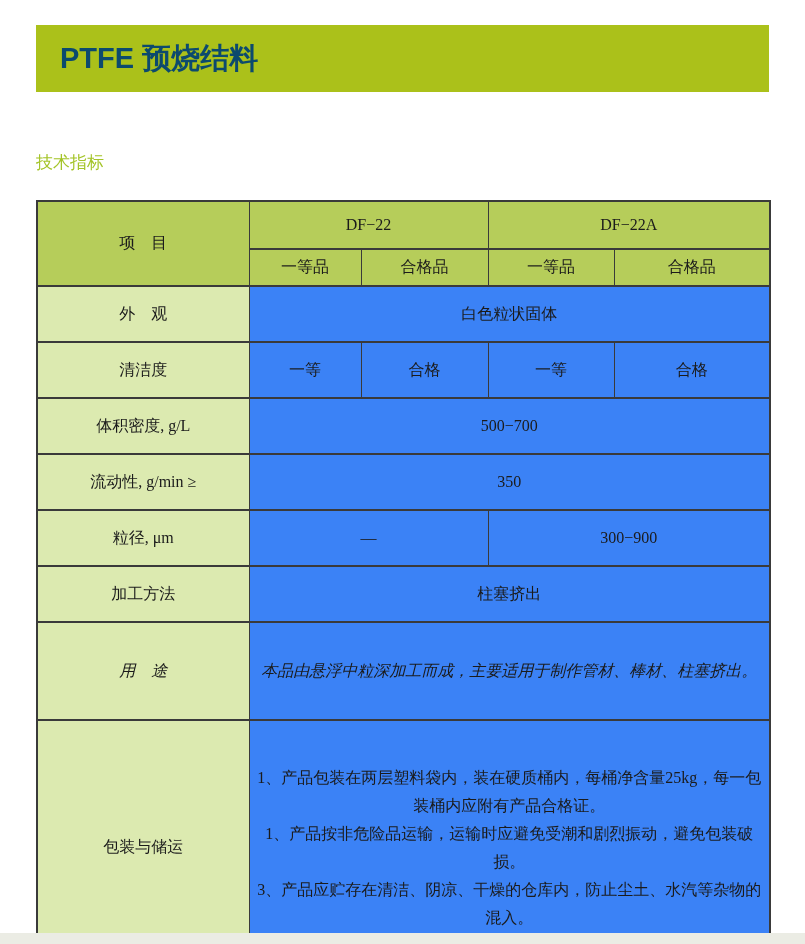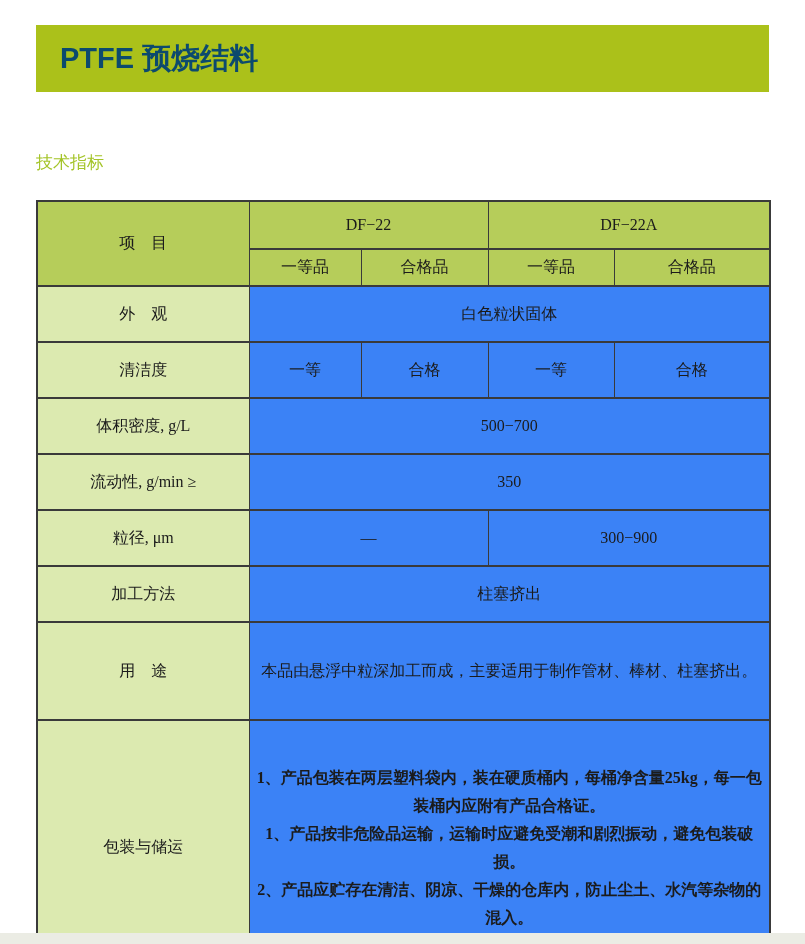--- a/index.html
+++ b/index.html
@@ -53,23 +53,23 @@
   .rlabel { background:#dceab0; }
   .dcell  { background:#3b82f6; }
   td.left-text {
     text-align:left;
     padding-left:14px;
     padding-right:12px;
   }
   tr.r-head1 { height:48px; }
   tr.r-head2 { height:37px; }
   tr.r-std   { height:56px;margin-left:31px; }
-  tr.r-use   { height:98px; }
+  tr.r-use   { height:98px;font-style:italic; }
   tr.r-pack  { height:255px; }
-  .pack-line { line-height:28px;font-weight:bold; }
+  .pack-line { line-height:28px; }
   .bottom-strip {
     position:absolute; left:0; top:933px;
     width:805px; height:11px;
     background:#ebece4;
   }
 </style>
 </head>
 <body>
 
 <div class="title-bar">
@@ -136,19 +136,19 @@
     <tr class="r-use">
       <td class="rlabel">用　途</td>
       <td class="dcell left-text" colspan="4">本品由悬浮中粒深加工而成，主要适用于制作管材、棒材、柱塞挤出。</td>
     </tr>
 
     <tr class="r-pack">
       <td class="rlabel">包装与储运</td>
       <td class="dcell left-text" colspan="4">
         <div class="pack-line">1、产品包装在两层塑料袋内，装在硬质桶内，每桶净含量25kg，每一包装桶内应附有产品合格证。</div>
         <div class="pack-line">1、产品按非危险品运输，运输时应避免受潮和剧烈振动，避免包装破损。</div>
-        <div class="pack-line">2、产品应贮存在清洁、阴凉、干燥的仓库内，防止尘土、水汽等杂物的混入。</div>
+        <div class="pack-line">3、产品应贮存在清洁、阴凉、干燥的仓库内，防止尘土、水汽等杂物的混入。</div>
       </td>
     </tr>
   </tbody>
 </table>
 
 <div class="bottom-strip"></div>
 
 </body></html>

